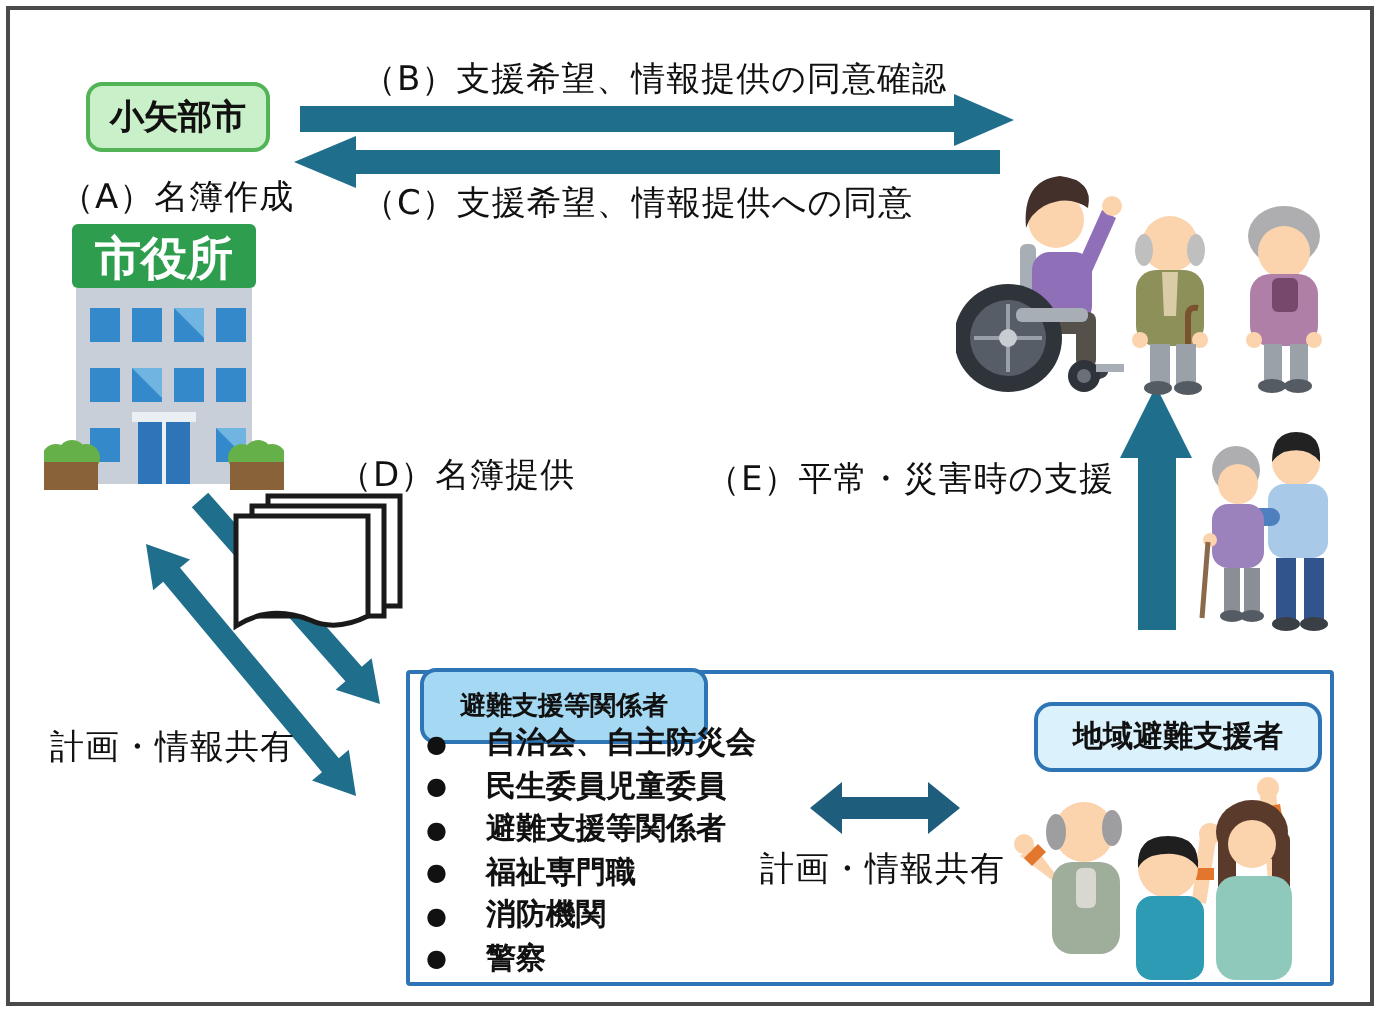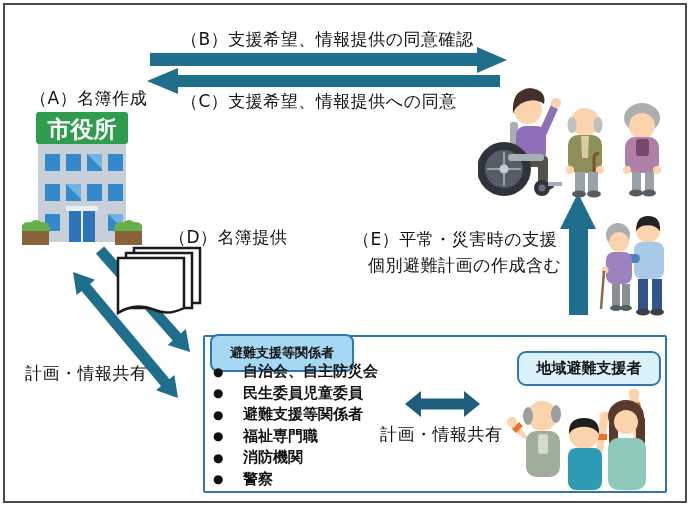--- a/index.html
+++ b/index.html
@@ -31,20 +31,23 @@
 
   <svg class="arrow-layer" width="690" height="506" viewBox="0 0 690 506">
     <polygon fill="#1F6E8C" points="150,53 477,53 477,47 507,60 477,73 477,66 150,66"></polygon>
     <polygon fill="#1F6E8C" points="147,81 178,68 178,75 500,75 500,87 178,87 178,94"></polygon>
     <polygon fill="#1F6E8C" points="104.1,246.4 180.9,333.4 185.8,329.1 190,352 167.8,344.9 172.7,340.6 95.9,253.6"></polygon>
     <polygon fill="#1F6E8C" points="73,272 95,279.7 90,283.9 169.4,379.1 174.4,374.9 178,398 156,390.3 161,386.1 81.6,290.9 76.6,295.1"></polygon>
     <polygon fill="#1F6E8C" points="578,193 596,229 588,229 588,315 569,315 569,229 560,229"></polygon>
     <polygon fill="#1E5D7B" points="405,404 421,391 421,398.5 464,398.5 464,391 480,404 464,417 464,409.5 421,409.5 421,417"></polygon>
   </svg>
 
+  <div class="box city-box txt">
+    <span>小矢部市</span>
+  </div>
   <div class="box supp-container"></div>
   <div class="box supp-tab">
     <span>避難支援等関係者</span>
   </div>
   <div class="box local-box">
     <span>地域避難支援者</span>
   </div>
 
   <div class="list">
     <div class="li">
@@ -71,21 +74,20 @@
         <span class="blt">●</span>
         <span>警察</span>
       </div>
   </div>
 
   <div class="lbl txt" style="left:30px;top:87px;">（A）名簿作成</div>
   <div class="lbl txt" style="left:181px;top:28px;">（B）支援希望、情報提供の同意確認</div>
   <div class="lbl txt" style="left:181px;top:90px;">（C）支援希望、情報提供への同意</div>
   <div class="lbl txt" style="left:169px;top:226px;">（D）名簿提供</div>
   <div class="lbl txt" style="left:353px;top:228px;">（E）平常・災害時の支援</div>
-  <div class="lbl txt" style="left:368px;top:254px;">個別避難計画の作成含む</div>
   <div class="lbl txt" style="left:25px;top:362px;">計画・情報共有</div>
   <div class="lbl txt" style="left:380px;top:423px;">計画・情報共有</div>
 
   <svg class="art" style="left:22px;top:110px;" width="120" height="138" viewBox="0 0 120 138">
     <rect x="14" y="2" width="92" height="32" rx="3" fill="#2E9E4E"></rect>
     <text x="60" y="27" font-size="23" font-weight="bold" fill="#ffffff" text-anchor="middle" font-family="DejaVu Sans, sans-serif">市役所</text>
     <rect x="16" y="34" width="88" height="98" fill="#C9CFD8"></rect>
     <g fill="#3489CB">
       <rect x="23" y="44" width="15" height="17"></rect>
         <rect x="44" y="44" width="15" height="17"></rect>

